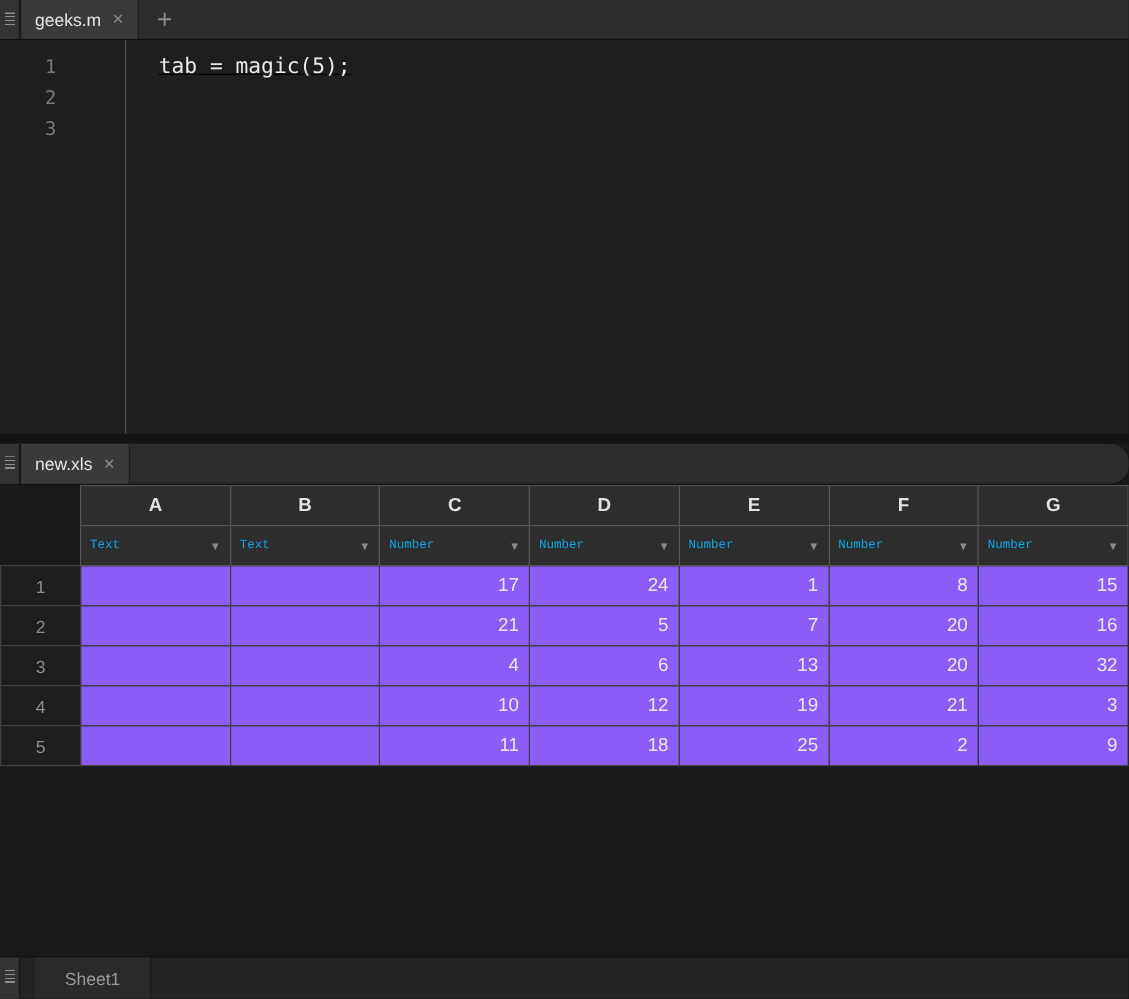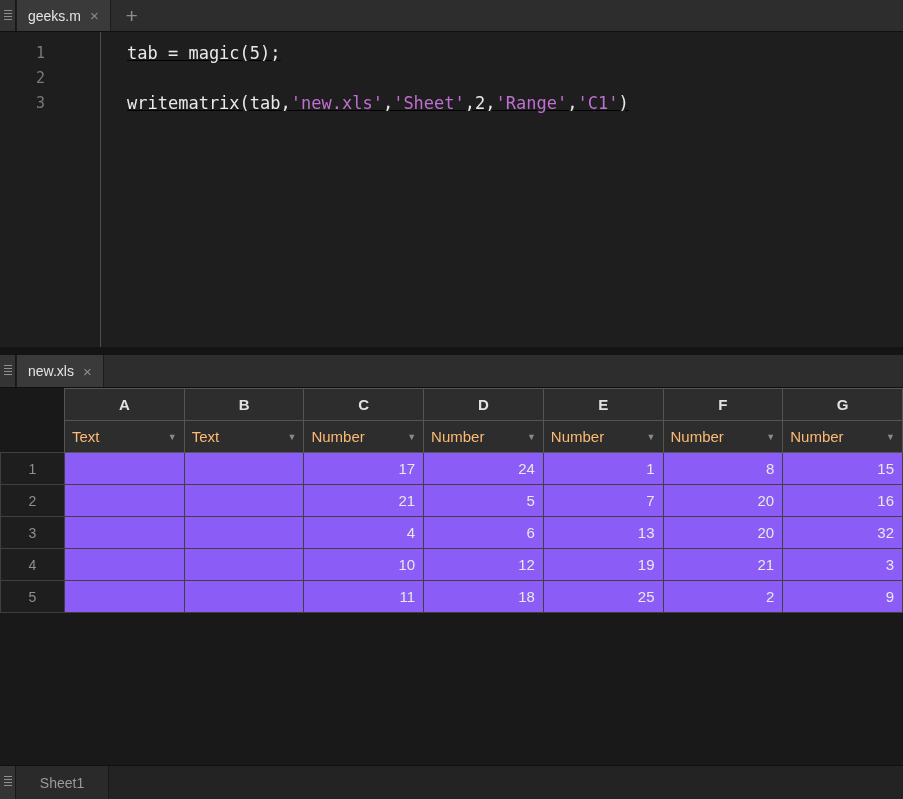--- a/index.html
+++ b/index.html
@@ -25,43 +25,43 @@
     font-family:"DejaVu Sans Mono",monospace;font-size:15px;}
   .code-col{flex:1;padding-top:9px;padding-left:26px;text-decoration:underline;}
   .code-line{height:25px;line-height:25px;font-family:"DejaVu Sans Mono",monospace;font-size:17px;
     color:#e9e9e9;white-space:pre;}
   .tok.str{color:var(--code_string,#c06ed2);}
 
   .splitter{height:8px;min-height:8px;background:#141414;}
 
   
   .viewer-pane{flex:1;display:flex;flex-direction:column;background:#191919;}
-  .viewer-pane .tabbar{height:32px;min-height:33px;}
+  .viewer-pane .tabbar{height:32px;min-height:33px;border-radius:15px;}
   .sheet-area{flex:1;overflow:hidden;background:#191919;}
 
   table.sheet{border-collapse:collapse;table-layout:fixed;width:903px;}
   col.c-rowhdr{width:64px;}
   .sheet th,.sheet td{overflow:hidden;}
   .r-letters th{height:32px;}
   .r-vars th{height:34px;}
   .r-types th{height:32px;}
   .colletter,.varname,.typeth{background:#2d2d2d;border:1px solid #555555;}
   .colletter{color:#e2e2e2;font-size:15px;font-weight:bold;text-align:center;}
   .varname{color:#e8e8e8;font-size:14px;font-weight:bold;text-align:center;}
   .typeth{font-weight:normal;}
   .typecell{display:flex;align-items:center;justify-content:space-between;padding:0 7px;}
-  .type-label{color:#fdba74;font-size:15px;}
+  .type-label{color:#0ea5e9;font-size:10px;font-family:Liberation Mono, monospace;}
   .caret{color:#8a8a8a;font-size:9px;cursor:pointer;}
   .corner{background:transparent;border:none;}
   .datarow td{height:32px;border:1px solid #404040;}
   .rowhdr{background:#1e1e1e;color:#8f8f8f;font-size:14px;text-align:center;}
   .cell{background:#8b5cf6;color:#e8e8e8;font-size:15px;text-align:right;padding-right:8px;}
 
   
-  .sheetbar{height:34px;min-height:34px;background:#232323;border-top:1px solid #101010;display:flex;align-items:stretch;}
+  .sheetbar{height:34px;min-height:34px;background:#232323;border-top:1px solid #101010;display:flex;align-items:stretch;gap:12px;}
   .sheet-tabs{display:flex;align-items:stretch;}
   .sheet-tab{width:93px;display:flex;align-items:center;justify-content:center;background:#2a2a2a;
     color:#9a9a9a;font-size:14px;border-right:1px solid #191919;cursor:pointer;}
   .sheet-tab.active{background:#3a3a3a;color:#dedede;box-shadow:inset 0 -2px 0 var(--sheet_accent,#8a6f3a);}
 </style>
 </head>
 <body>
 
 <div class="app">
 
@@ -76,21 +76,20 @@
     </div>
     <div class="code-wrap">
       <div class="gutter" id="gutter">
           <div class="ln">1</div>
           <div class="ln">2</div>
           <div class="ln">3</div>
         </div>
       <div class="code-col" id="code-col">
           <div class="code-line"><span class="tok">tab = magic(5);</span></div>
           <div class="code-line"></div>
-          <div class="code-line"><span class="tok">writematrix(tab,</span><span class="tok str">'new.xls'</span><span class="tok">,</span><span class="tok str">'Sheet'</span><span class="tok">,2,</span><span class="tok str">'Range'</span><span class="tok">,</span><span class="tok str">'C1'</span><span class="tok">)</span></div>
         </div>
     </div>
   </section>
 
   <div class="splitter"></div>
 
   <section class="viewer-pane">
     <div class="tabbar">
       <div class="grip"></div>
       <div class="tab active">

